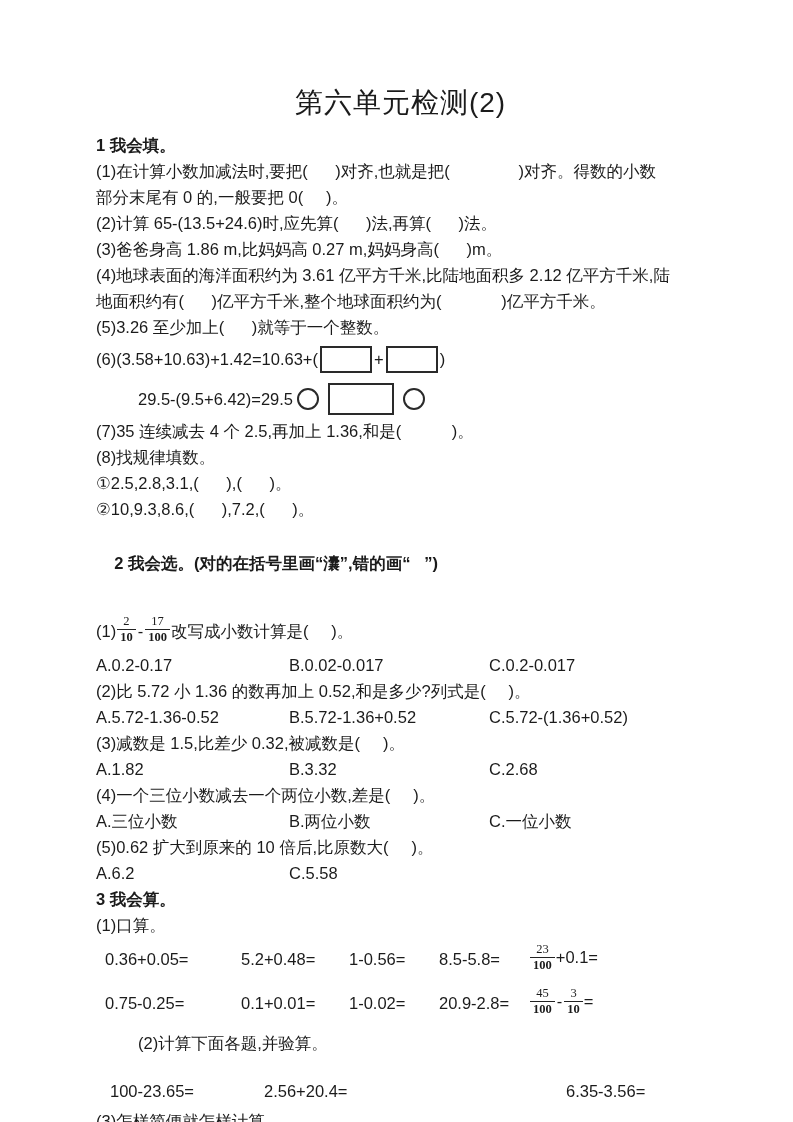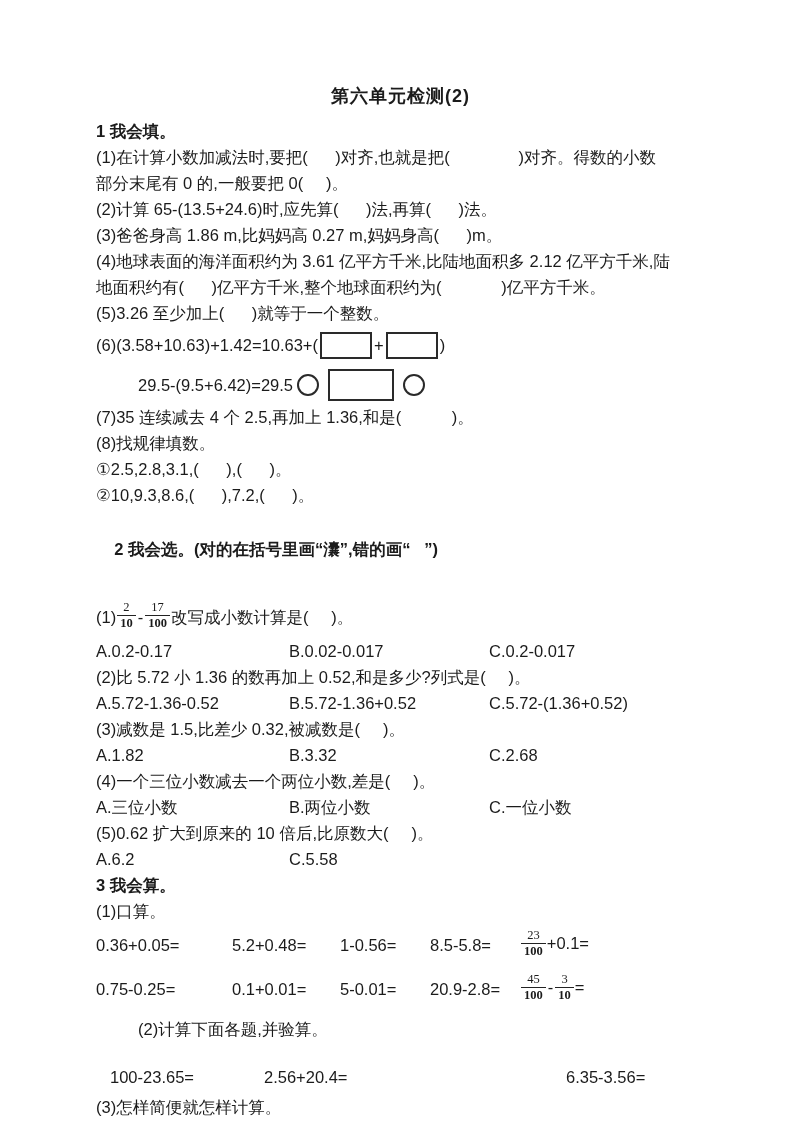--- a/index.html
+++ b/index.html
@@ -8,22 +8,22 @@
     width: 793px;
     height: 1122px;
     background: #ffffff;
     font-family: "Liberation Sans", sans-serif;
     color: #1b1b1b;
     box-sizing: border-box;
     padding: 84px 88px 0 96px;
     overflow: hidden;
   }
   .title {
-    font-size: 18px;
-    font-weight: bold;
+    font-size: 28px;
+    font-weight: normal;
     text-align: center;
     margin: 0 0 10px 0;
     letter-spacing: 1px;
   }
   .line {
     font-size: 16.5px;
     line-height: 26px;
     white-space: pre-wrap;
   }
   .sec-head { font-weight: bold; }
@@ -59,21 +59,21 @@
     margin: 0 1px;
     transform: translateY(-2px);
   }
   .frac .den { border-top: 1.3px solid #222; font-weight: bold; }
   .frac .num, .frac .den { padding: 0 3px; }
   .frac-line { display: flex; align-items: center; height: 42px; }
   .minus { margin: 0 1px; }
   .opts { display: flex; }
   .opts .optA { width: 193px; flex: 0 0 auto; }
   .opts .optB { width: 200px; flex: 0 0 auto; }
-  .calc-row { display: flex; align-items: center; height: 42px; }
+  .calc-row { display: flex; align-items: center; height: 42px; margin-left: 9px; }
   .calc-row.tall { height: 46px; }
   .calc-row .c1 { width: 136px; flex: 0 0 auto; }
   .calc-row .c2 { width: 108px; flex: 0 0 auto; }
   .calc-row .c3 { width: 90px;  flex: 0 0 auto; }
   .calc-row .c4 { width: 90px;  flex: 0 0 auto; }
   .calc-row .c5 { display: inline-flex; }
   .verify-row { display: flex; margin-top: 22px; margin-bottom: 4px; gap: 20px; }
   .verify-row .v1 { width: 134px; flex: 0 0 auto; padding-left: 14px; box-sizing: content-box; }
   .verify-row .v2 { width: 282px; flex: 0 0 auto; }
   .mt2 { margin-top: 2px; }
@@ -171,21 +171,21 @@
     <span class="c4">8.5-5.8=</span>
     <span class="c5">
       <span class="frac"><span class="num">23</span><span class="den">100</span></span>
       <span>+0.1=</span>
     </span>
   </div>
 
   <div class="line calc-row tall">
     <span class="c1">0.75-0.25=</span>
     <span class="c2">0.1+0.01=</span>
-    <span class="c3">5-0.01=</span>
+    <span class="c3">1-0.02=</span>
     <span class="c4">20.9-2.8=</span>
     <span class="c5">
       <span class="frac"><span class="num">45</span><span class="den">100</span></span>
       <span class="minus">-</span>
       <span class="frac"><span class="num">3</span><span class="den">10</span></span>
       <span>=</span>
     </span>
   </div>
 
   <div class="line mt4">(2)计算下面各题,并验算。</div>

